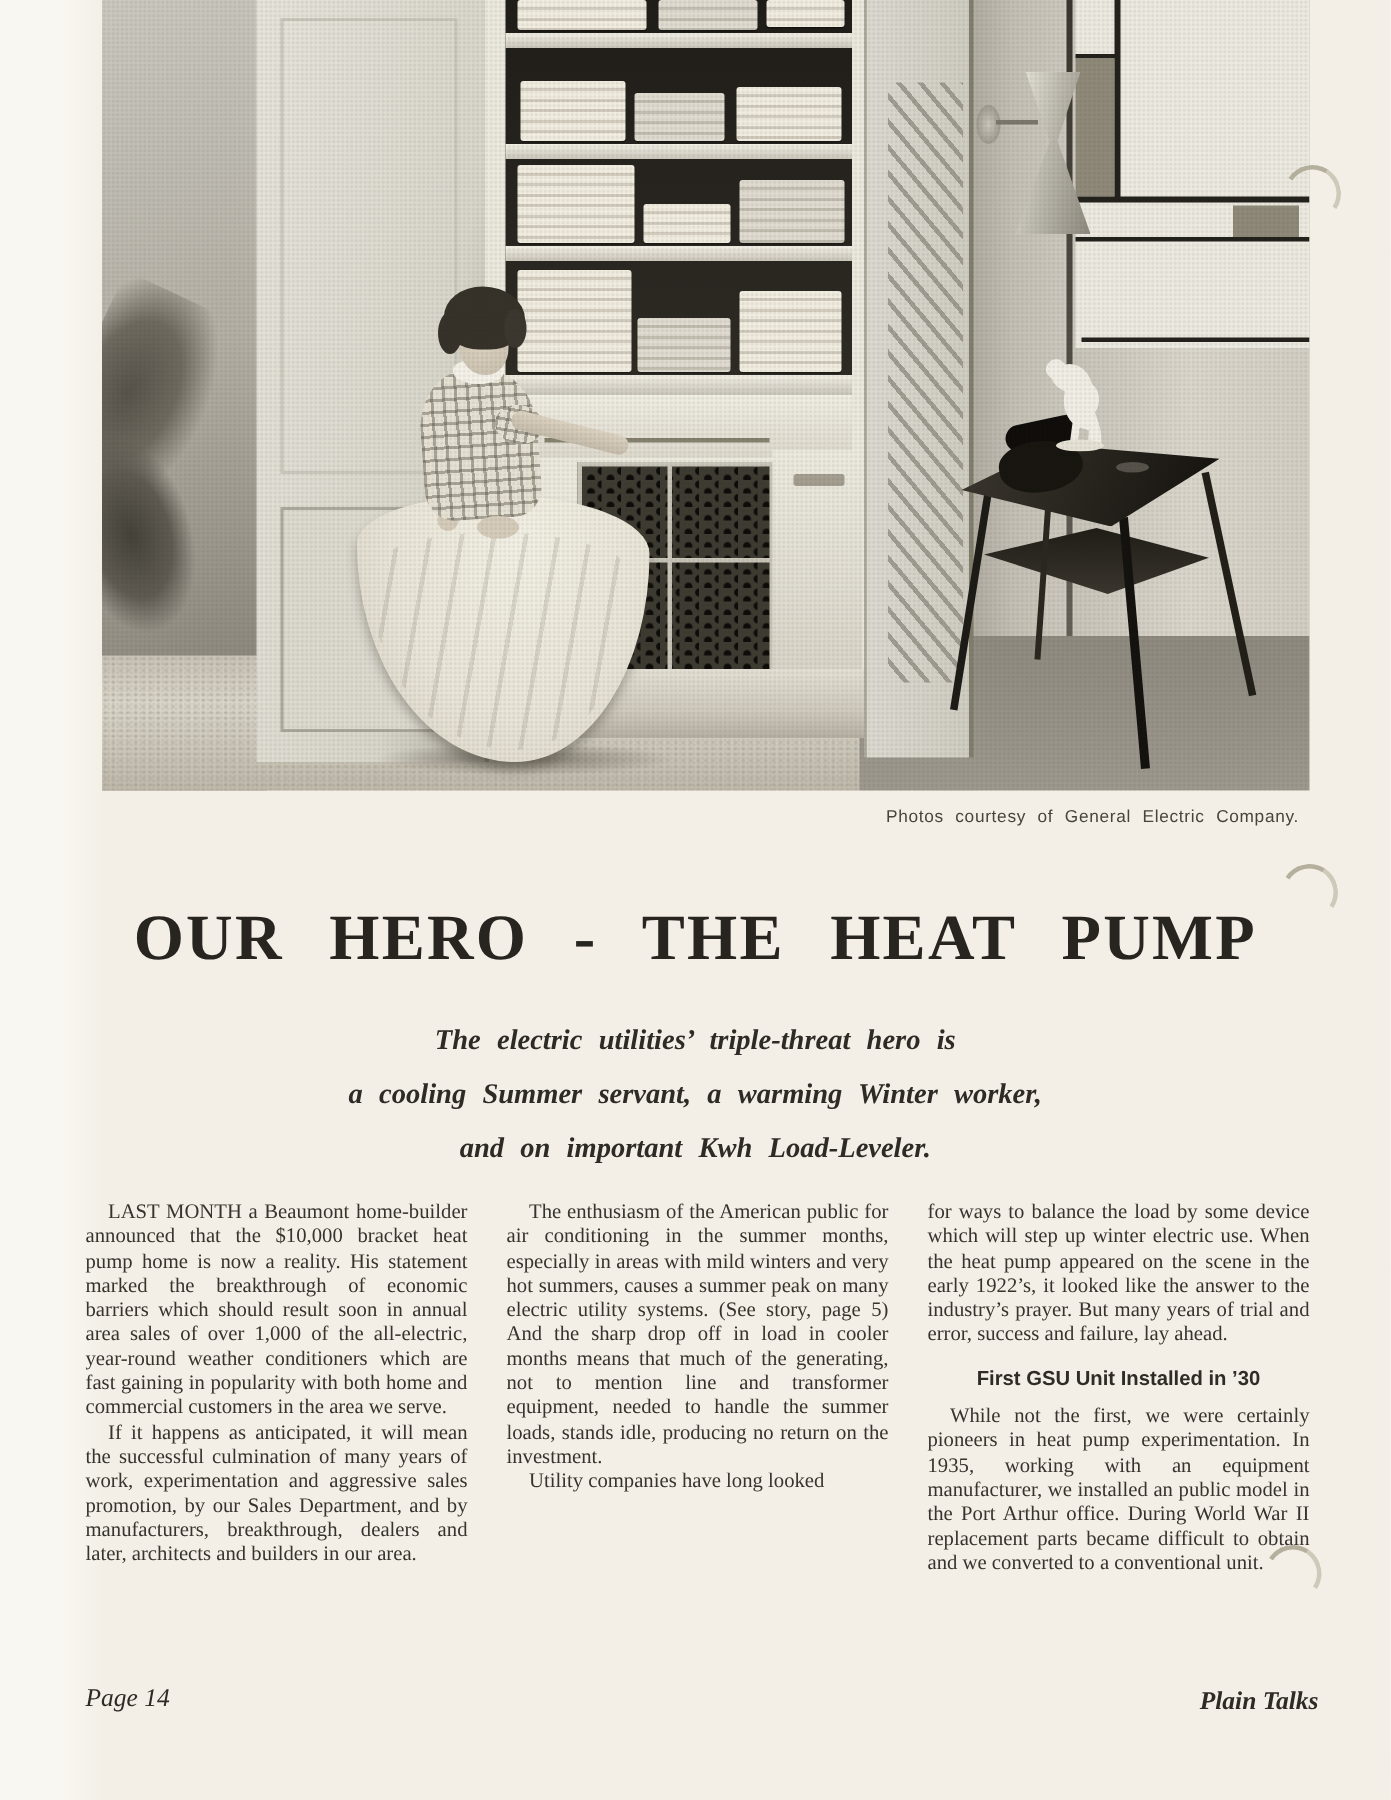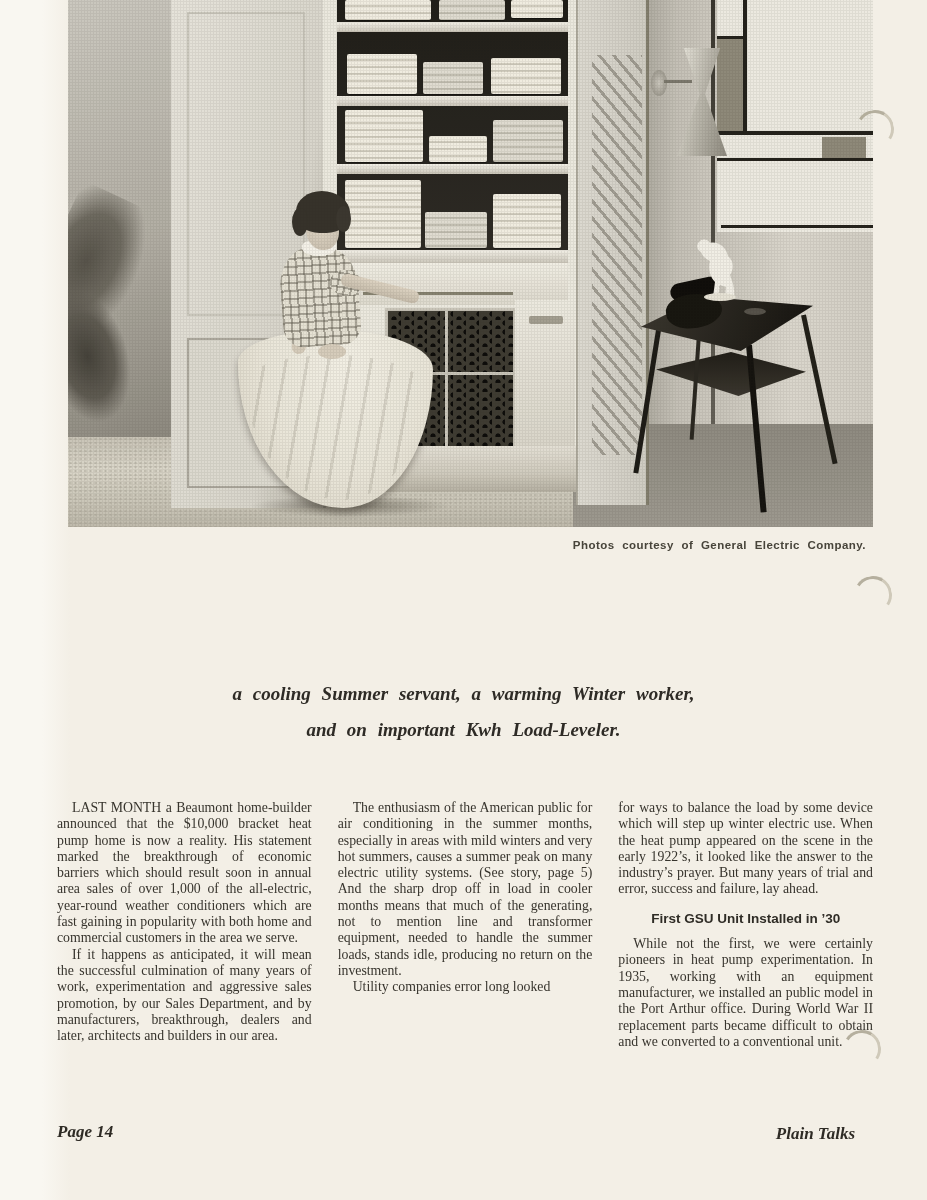--- a/index.html
+++ b/index.html
@@ -99,37 +99,37 @@
   .ph-hair3{left:268px;top:206px;width:15px;height:26px;background:#3b372f;border-radius:50%;}
   .ph-halftone{left:0;top:0;width:100%;height:100%;
      background-image:radial-gradient(rgba(40,36,28,.07) 1px,rgba(0,0,0,0) 1.3px);background-size:3px 3px;
      pointer-events:none;}
   
   .hole{position:absolute;width:32px;height:32px;border-radius:50%;border:3px solid rgba(0,0,0,0);
         border-top-color:#aba592;border-right-color:#c9c3b2;transform:rotate(-12deg);opacity:.85;}
   .hole1{left:856px;top:110px;} .hole2{left:854px;top:576px;} .hole3{left:843px;top:1030px;}
   
   .caption{position:absolute;right:61px;top:539px;font-family:"Liberation Sans",sans-serif;
-     font-weight:bold;font-size:11.5px;letter-spacing:.04em;word-spacing:.35em;color:#47443a;}
+     font-weight:normal;font-size:11.5px;letter-spacing:.04em;word-spacing:.35em;color:#47443a;}
   .headline{position:absolute;left:0;width:927px;top:601px;margin:0;text-align:center;
      font-family:"Liberation Serif",serif;font-weight:bold;font-size:43px;letter-spacing:.035em;
      word-spacing:.42em;color:#282521;}
   .deck{position:absolute;left:0;width:927px;top:676px;text-align:center;
      font-family:"Liberation Serif",serif;font-style:italic;font-weight:bold;font-size:19px;
      word-spacing:.32em;color:#2e2b26;line-height:36px;}
   .columns{position:absolute;left:57px;top:800px;width:816px;display:grid;
      grid-template-columns:1fr 1fr 1fr;column-gap:26px;
      font-size:13.8px;line-height:16.3px;text-align:justify;color:#37342d;}
   .columns p{margin:0;}
   .columns p.indent{text-indent:15px;font-family:Liberation Serif, serif;}
   .subhead{margin:13px 0 9px 0;text-align:center;font-family:"Liberation Sans",sans-serif;
      font-weight:bold;font-size:13.5px;color:#2f2c26;text-indent:0;}
   .footer-left{position:absolute;left:57px;top:1122px;font-family:"Liberation Serif",serif;
-     font-style:italic;font-weight:bold;font-size:17px;color:#2e2b25;}
-  .footer-right{position:absolute;right:72px;top:1124px;font-family:"Liberation Serif",serif;
+     font-style:italic;font-weight:normal;font-size:17px;color:#2e2b25;}
+  .footer-right{position:absolute;right:48px;top:1124px;font-family:"Liberation Serif",serif;
      font-style:italic;font-weight:bold;font-size:17px;color:#2e2b25;}
 </style>
 </head>
 <body>
 
 <div class="page">
 
   <div class="photo">
     <div class="ph-wall-shadow"></div>
     <div class="ph-plant1"></div>
@@ -218,33 +218,35 @@
     <div class="ph-hair3"></div>
     <div class="ph-halftone"></div>
   </div>
 
   <div class="hole hole1"></div>
   <div class="hole hole2"></div>
   <div class="hole hole3"></div>
 
   <div class="caption">Photos courtesy of General Electric Company.</div>
 
+  <h1 class="headline">OUR HERO - THE HEAT PUMP</h1>
   <div class="deck">
+    <div>The electric utilities’ triple-threat hero is</div>
     <div>a cooling Summer servant, a warming Winter worker,</div>
     <div>and on important Kwh Load-Leveler.</div>
   </div>
 
   <div class="columns">
     <div class="col">
       <p class="indent">LAST MONTH a Beaumont home-builder announced that the $10,000 bracket heat pump home is now a reality. His statement marked the breakthrough of economic barriers which should result soon in annual area sales of over 1,000 of the all-electric, year-round weather conditioners which are fast gaining in popularity with both home and commercial customers in the area we serve.</p>
       <p class="indent">If it happens as anticipated, it will mean the successful culmination of many years of work, experimentation and aggressive sales promotion, by our Sales Department, and by manufacturers, breakthrough, dealers and later, architects and builders in our area.</p>
     </div>
     <div class="col">
       <p class="indent">The enthusiasm of the American public for air conditioning in the summer months, especially in areas with mild winters and very hot summers, causes a summer peak on many electric utility systems. (See story, page 5) And the sharp drop off in load in cooler months means that much of the generating, not to mention line and transformer equipment, needed to handle the summer loads, stands idle, producing no return on the investment.</p>
-      <p class="indent">Utility companies error long looked</p>
+      <p class="indent">Utility companies have long looked</p>
     </div>
     <div class="col">
       <p>for ways to balance the load by some device which will step up winter electric use. When the heat pump appeared on the scene in the early 1922’s, it looked like the answer to the industry’s prayer. But many years of trial and error, success and failure, lay ahead.</p>
       <h3 class="subhead">First GSU Unit Installed in ’30</h3>
       <p class="indent">While not the first, we were certainly pioneers in heat pump experimentation. In 1935, working with an equipment manufacturer, we installed an public model in the Port Arthur office. During World War II replacement parts became difficult to obtain and we converted to a conventional unit.</p>
     </div>
   </div>
 
   <div class="footer-left">Page 14</div>
   <div class="footer-right">Plain Talks</div>

